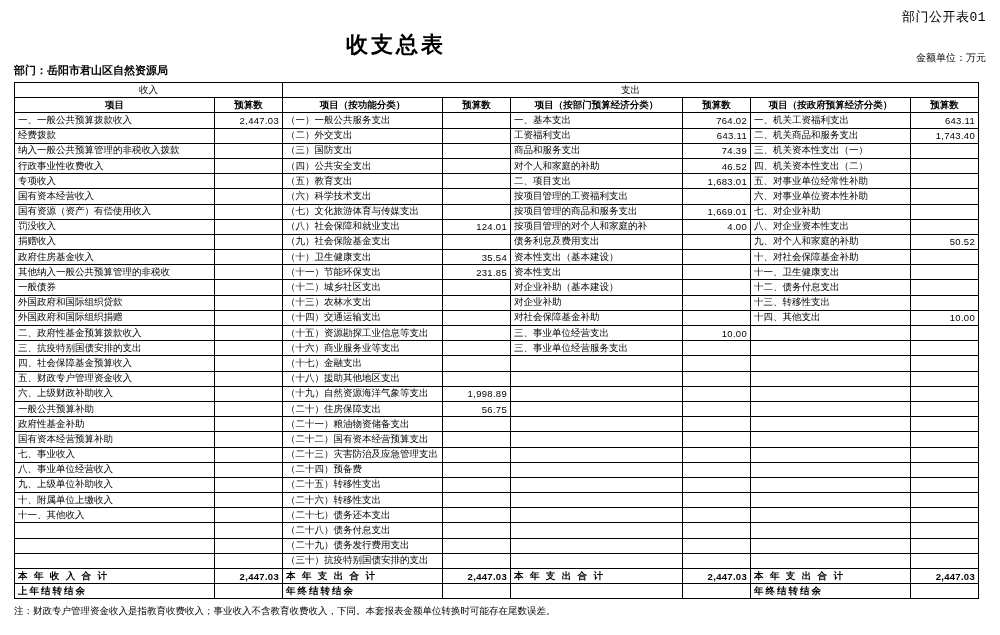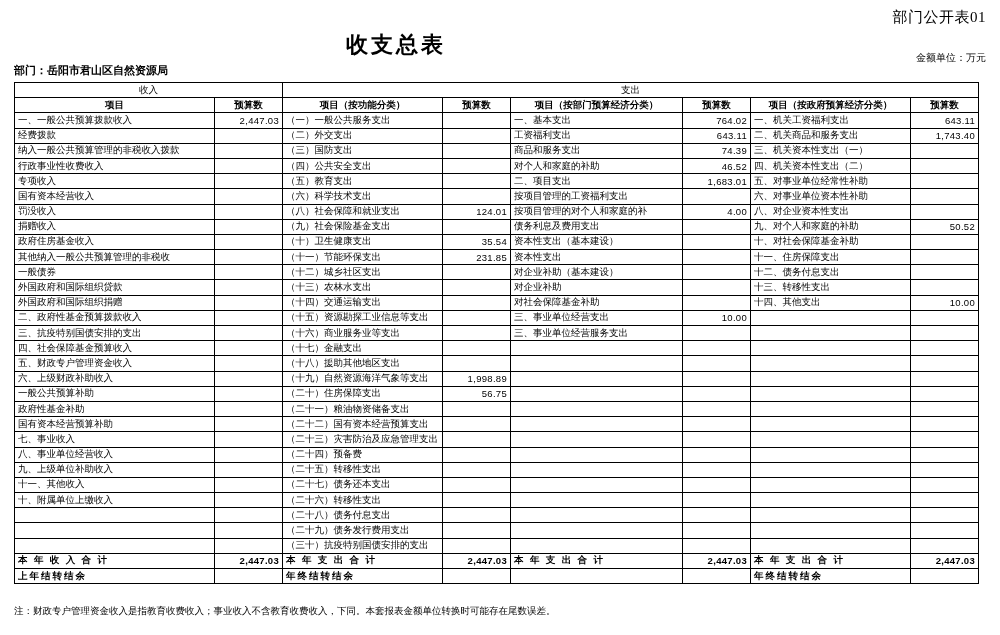--- a/index.html
+++ b/index.html
@@ -6,22 +6,22 @@
   body{
     width:1000px;height:635px;
     background:#ffffff;
     font-family:"Liberation Serif","DejaVu Serif",serif;
     color:#000;
     overflow:hidden;
   }
   .page{position:relative;width:1000px;height:635px;}
   .corner-note{
     position:absolute;top:8px;right:14px;
-    font-size:15px;letter-spacing:.5px;
-    font-family:Liberation Serif, serif;
+    font-size:13px;letter-spacing:.5px;
+    font-family:Liberation Mono, monospace;
   }
   .doc-title{
     position:absolute;top:30px;left:0;width:792px;
     text-align:center;font-size:22px;font-weight:bold;letter-spacing:3px;
   }
   .dept-line{
     position:absolute;top:63px;left:14px;font-size:11px;font-weight:bold;
   }
   .unit-line{
     position:absolute;top:51px;right:14px;font-size:10px;
@@ -154,20 +154,30 @@
           <td class="ind1">国有资本经营收入</td>
           <td class="num"></td>
           <td class="ind0">（六）科学技术支出</td>
           <td class="num"></td>
           <td class="ind1">按项目管理的工资福利支出</td>
           <td class="num"></td>
           <td class="ind0">六、对事业单位资本性补助</td>
           <td class="num"></td>
         </tr>
         <tr>
+          <td class="ind1">国有资源（资产）有偿使用收入</td>
+          <td class="num"></td>
+          <td class="ind0">（七）文化旅游体育与传媒支出</td>
+          <td class="num"></td>
+          <td class="ind1">按项目管理的商品和服务支出</td>
+          <td class="num">1,669.01</td>
+          <td class="ind0">七、对企业补助</td>
+          <td class="num"></td>
+        </tr>
+        <tr>
           <td class="ind1">罚没收入</td>
           <td class="num"></td>
           <td class="ind0">（八）社会保障和就业支出</td>
           <td class="num">124.01</td>
           <td class="ind1">按项目管理的对个人和家庭的补</td>
           <td class="num">4.00</td>
           <td class="ind0">八、对企业资本性支出</td>
           <td class="num"></td>
         </tr>
         <tr>
@@ -190,21 +200,21 @@
           <td class="ind0">十、对社会保障基金补助</td>
           <td class="num"></td>
         </tr>
         <tr>
           <td class="ind1">其他纳入一般公共预算管理的非税收</td>
           <td class="num"></td>
           <td class="ind0">（十一）节能环保支出</td>
           <td class="num">231.85</td>
           <td class="ind1">资本性支出</td>
           <td class="num"></td>
-          <td class="ind0">十一、住房保障支出</td>
+          <td class="ind0">十一、卫生健康支出</td>
           <td class="num"></td>
         </tr>
         <tr>
           <td class="ind1">一般债券</td>
           <td class="num"></td>
           <td class="ind0">（十二）城乡社区支出</td>
           <td class="num"></td>
           <td class="ind1">对企业补助（基本建设）</td>
           <td class="num"></td>
           <td class="ind0">十二、债务付息支出</td>
@@ -334,33 +344,33 @@
           <td class="ind0">九、上级单位补助收入</td>
           <td class="num"></td>
           <td class="ind0">（二十五）转移性支出</td>
           <td class="num"></td>
           <td class="ind0"></td>
           <td class="num"></td>
           <td class="ind0"></td>
           <td class="num"></td>
         </tr>
         <tr>
+          <td class="ind0">十、附属单位上缴收入</td>
+          <td class="num"></td>
+          <td class="ind0">（二十六）转移性支出</td>
+          <td class="num"></td>
+          <td class="ind0"></td>
+          <td class="num"></td>
+          <td class="ind0"></td>
+          <td class="num"></td>
+        </tr>
+        <tr>
           <td class="ind0">十一、其他收入</td>
           <td class="num"></td>
           <td class="ind0">（二十七）债务还本支出</td>
-          <td class="num"></td>
-          <td class="ind0"></td>
-          <td class="num"></td>
-          <td class="ind0"></td>
-          <td class="num"></td>
-        </tr>
-        <tr>
-          <td class="ind0">十、附属单位上缴收入</td>
-          <td class="num"></td>
-          <td class="ind0">（二十六）转移性支出</td>
           <td class="num"></td>
           <td class="ind0"></td>
           <td class="num"></td>
           <td class="ind0"></td>
           <td class="num"></td>
         </tr>
         <tr>
           <td class="ind0"></td>
           <td class="num"></td>
           <td class="ind0">（二十八）债务付息支出</td>

